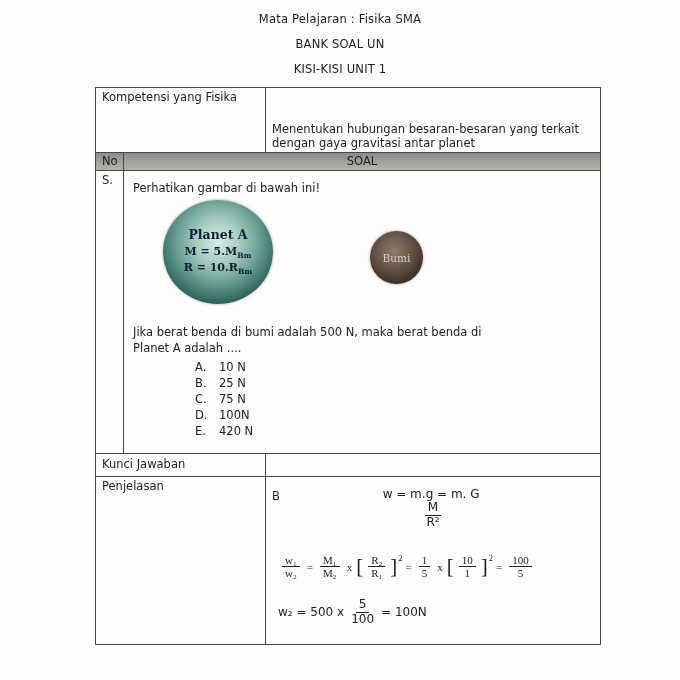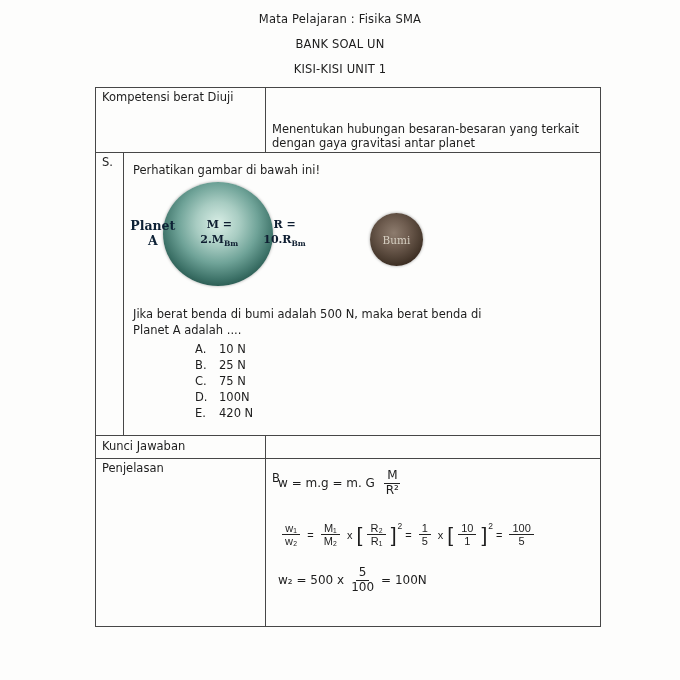--- a/index.html
+++ b/index.html
@@ -34,25 +34,24 @@
   .soal-title { flex:1; text-align:center; }
 
   .row-question { height:283px; }
   .qbody { flex:1; padding:5px 9px 0 9px; }
 
   
   .diagram { position:relative; height:122px; margin-top:2px; }
   .planet-a {
     position:absolute; left:30px; top:2px;
     width:110px; height:104px; border-radius:50%;
-    display:flex; flex-direction:row; align-items:center; justify-content:center;
+    display:flex; flex-direction:column; align-items:center; justify-content:center;
     text-align:center;
     background:radial-gradient(circle at 50% 40%, #d9eee6 0%, #a8ccc2 26%, #6fa398 48%, #3d7268 68%, #17433b 85%, #071f1b 100%);
     box-shadow:0 0 3px rgba(0,0,0,.35);
-    gap:25px;
   }
   .pa-name { font-family:"DejaVu Serif", serif; font-weight:bold; font-size:12.5px; color:#0e2236; margin-bottom:3px; }
   .pa-line { font-family:"DejaVu Serif", serif; font-weight:bold; font-size:11px; color:#0e1d30; line-height:1.35; }
   .pa-line sub { font-size:7.5px; }
   .bumi {
     position:absolute; left:237px; top:33px;
     width:53px; height:53px; border-radius:50%;
     display:flex; align-items:center; justify-content:center;
     background:radial-gradient(circle at 45% 38%, #8d7c6e 0%, #6f5d50 32%, #4c3d31 62%, #27190f 92%);
     box-shadow:0 0 3px rgba(0,0,0,.4);
@@ -67,22 +66,22 @@
 
   .row-kunci { height:23px; }
   .row-kunci .cell { padding-top:3px; }
 
   .row-penjelasan { height:167px; }
   .pj-body { flex:1; padding:10px 12px 0 12px; }
 
   
   .formula { display:flex; align-items:center; }
   .formula > span { white-space:pre; }
-  .f1 { margin-bottom:24px; font-size:12px; }
-  .f2 { margin-bottom:18px; font-family:Liberation Sans, sans-serif; font-size:11px; }
+  .f1 { margin-bottom:24px; font-size:12px;flex-direction:column; }
+  .f2 { margin-bottom:18px; font-family:Liberation Serif, serif; font-size:11px; }
   .f3 { font-size:12px; }
   .frac { display:inline-flex; flex-direction:column; align-items:center; margin:0 4px; line-height:1.15; }
   .frac .num { border-bottom:1px solid #222; padding:0 3px; }
   .frac .den { padding:0 3px; }
   .op { margin:0 3px; }
   .bracket { font-size:21px; font-weight:400; margin:0 1px; line-height:1; }
   .sq { font-size:8.5px; position:relative; top:-9px; }
 </style>
 </head>
 <body>
@@ -91,35 +90,39 @@
 
   <div class="doc-header">
     <div class="hline">Mata Pelajaran : Fisika SMA</div>
     <div class="hline">BANK SOAL UN</div>
     <div class="hline">KISI-KISI UNIT 1</div>
   </div>
 
   <div class="qtable">
 
     <div class="row row-kompetensi">
-      <div class="cell c-label">Kompetensi berat Diuji</div>
+      <div class="cell c-label">Kompetensi yang Fisika</div>
       <div class="cell c-value">Menentukan hubungan besaran-besaran yang terkait dengan gaya gravitasi antar planet</div>
     </div>
 
 
+    <div class="row row-soal">
+      <div class="cell c-no">No</div>
+      <div class="cell soal-title">SOAL</div>
+    </div>
 
     <div class="row row-question">
       <div class="cell c-no">S.</div>
       <div class="qbody">
         <div class="qtext">Perhatikan gambar di bawah ini!</div>
 
         <div class="diagram">
           <div class="planet-a">
             <div class="pa-name">Planet A</div>
-            <div class="pa-line"><span>M = 2.M</span><sub>Bm</sub></div>
+            <div class="pa-line"><span>M = 5.M</span><sub>Bm</sub></div>
             <div class="pa-line"><span>R = 10.R</span><sub>Bm</sub></div>
           </div>
           <div class="bumi">
             <span class="bumi-label">Bumi</span>
           </div>
         </div>
 
         <div class="qtext">Jika berat benda di bumi adalah 500 N, maka berat benda di</div>
         <div class="qtext" style="margin-top:0">Planet A adalah ....</div>
 

